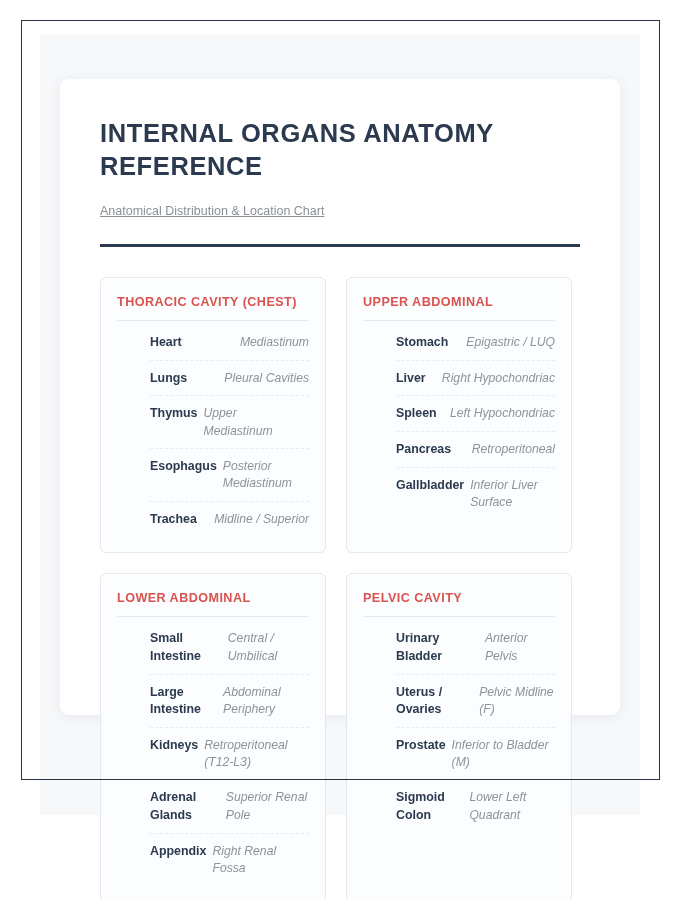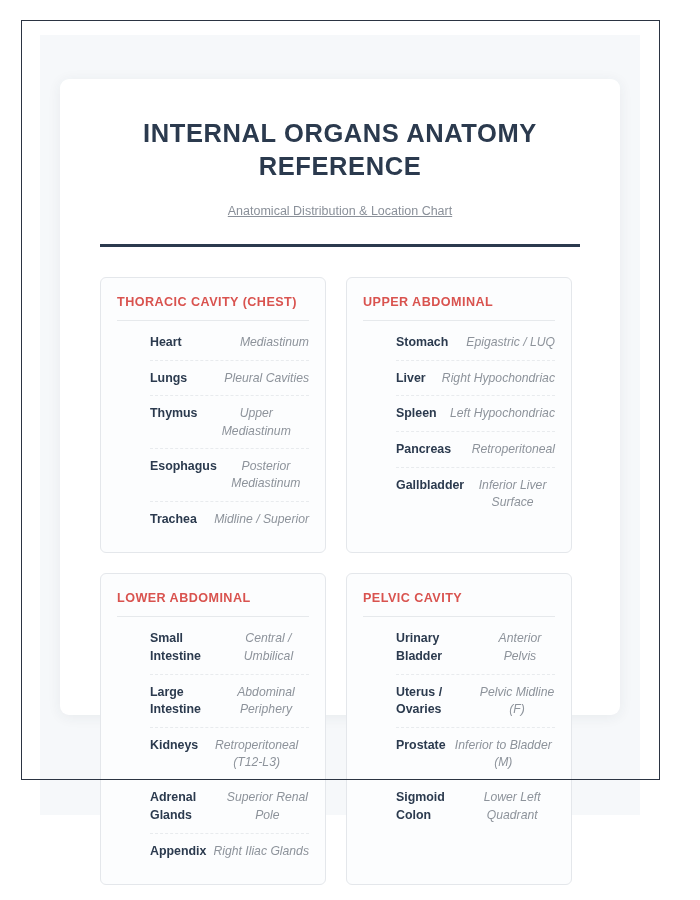--- a/index.html
+++ b/index.html
@@ -53,21 +53,20 @@
   #content {
     position: absolute;
     left: 60px;
     top: 79px;
     width: 560px;
     z-index: 3;
   }
 
   .doc-header {
     padding: 38px 40px 0 40px;
-    text-align: center;
   }
 
   .doc-title {
     font-size: 25.5px;
     font-weight: bold;
     color: #2b3a4e;
     letter-spacing: 0.6px;
     line-height: 1.28;
     margin: 0;
     text-transform: uppercase;
@@ -140,21 +139,21 @@
     line-height: 1.42;
     text-align: left;
     flex: 0 1 auto;
   }
 
   .organ-location {
     font-size: 12.2px;
     font-style: italic;
     color: #8d939b;
     line-height: 1.42;
-    text-align: center;
+    text-align: left;
     flex: 0 1 auto;
   }
 </style>
 </head>
 <body>
 
 <div id="page-bg"></div>
 
 <div id="doc-container"></div>
 
@@ -230,21 +229,21 @@
         <div class="organ-row">
           <span class="organ-name">Kidneys</span>
           <span class="organ-location">Retroperitoneal (T12-L3)</span>
         </div>
         <div class="organ-row">
           <span class="organ-name">Adrenal Glands</span>
           <span class="organ-location">Superior Renal Pole</span>
         </div>
         <div class="organ-row">
           <span class="organ-name">Appendix</span>
-          <span class="organ-location">Right Iliac Glands</span>
+          <span class="organ-location">Right Renal Fossa</span>
         </div>
       </div>
       <div class="organ-card">
         <div class="card-heading">PELVIC CAVITY</div>
         <div class="card-heading-rule"></div>
         <div class="organ-row">
           <span class="organ-name">Urinary Bladder</span>
           <span class="organ-location">Anterior Pelvis</span>
         </div>
         <div class="organ-row">

